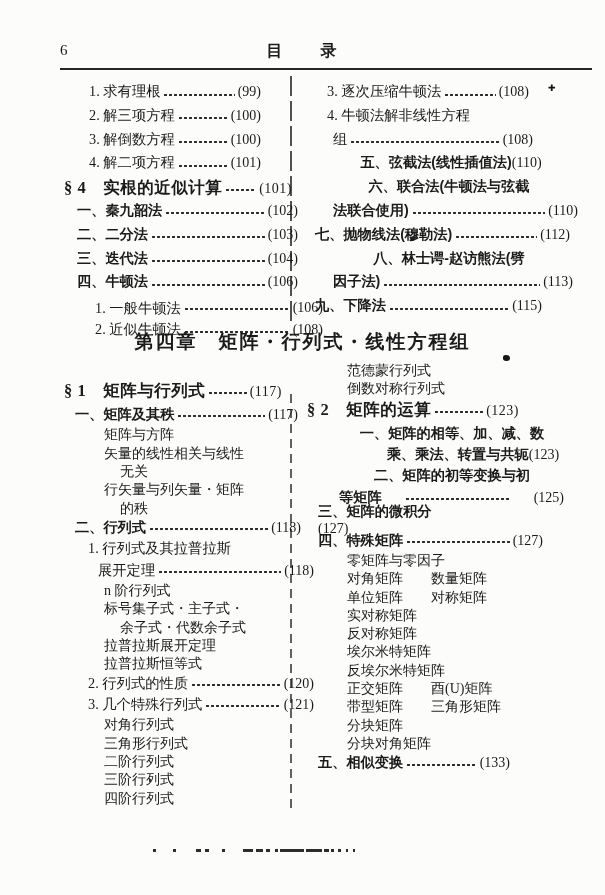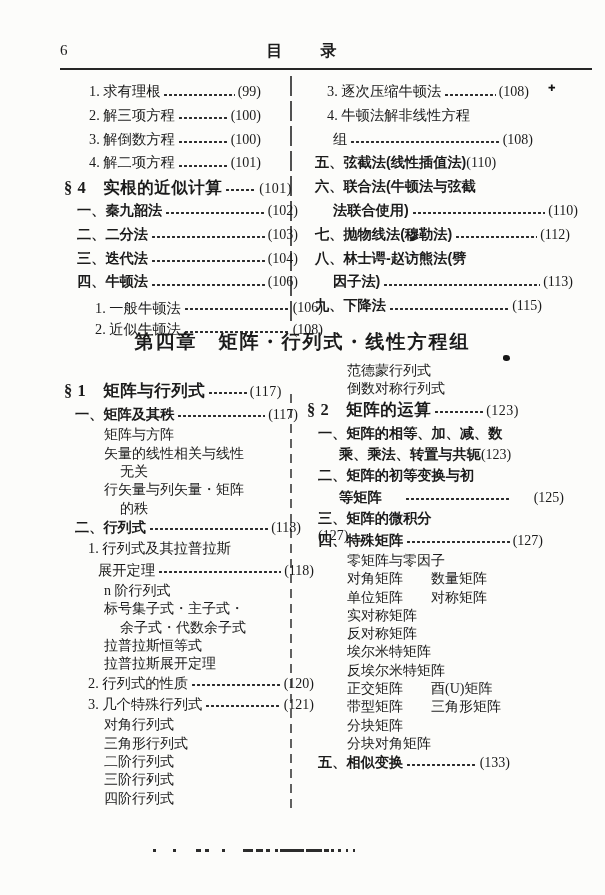--- a/index.html
+++ b/index.html
@@ -25,21 +25,21 @@
      background-image:radial-gradient(circle,#2a2a2a 1.1px,rgba(0,0,0,0) 1.5px);
      background-size:5px 8px;background-position:0 60%;background-repeat:repeat-x;}
   .pg{flex:0 0 auto;font-family:"Liberation Serif",serif;font-weight:400;font-size:14px;}
   
   .tl .row,.tr .row{height:23.8px;}
   .bl .row,.br .row{height:21.4px;}
   .bl .row.plain,.bl .row.plain2,.br .row.plain,.br .row.plain2{height:18.3px;font-size:14px;}
   .bl .row.sec,.br .row.sec{height:25px;}
   
   .sec{font-size:16.5px;font-weight:600;letter-spacing:.5px;padding-left:2px;}
-  .dun,.duncont{font-family:"Liberation Sans",sans-serif;font-weight:700;font-size:14.2px;}
+  .dun,.duncont{font-family:"Liberation Sans",sans-serif;font-weight:700;font-size:14.2px;justify-content:center;}
   .tl .dun,.tr .dun{padding-left:15px;}
   .tl .num,.tr .num{padding-left:27px;}
   .tl .numsub{padding-left:33px;}
   .tr .numcont,.tr .duncont{padding-left:33px;}
   .bl .dun,.br .dun{padding-left:13px;}
   .bl .num{padding-left:26px;}
   .bl .numcont{padding-left:36px;}
   .br .duncont{padding-left:34px;}
   .bl .plain,.br .plain{padding-left:42px;}
   .bl .plain2,.br .plain2{padding-left:58px;}
@@ -212,24 +212,24 @@
       <div class="row plain">
         <span class="t">n 阶行列式</span>
       </div>
       <div class="row plain">
         <span class="t">标号集子式・主子式・</span>
       </div>
       <div class="row plain2">
         <span class="t">余子式・代数余子式</span>
       </div>
       <div class="row plain">
+        <span class="t">拉普拉斯展开定理</span>
+      </div>
+      <div class="row plain">
         <span class="t">拉普拉斯恒等式</span>
-      </div>
-      <div class="row plain">
-        <span class="t">拉普拉斯展开定理</span>
       </div>
       <div class="row num" style="width: 226px;">
         <span class="t">2. 行列式的性质</span>
         <span class="leader"></span>
         <span class="pg">(120)</span>
       </div>
       <div class="row num" style="width: 226px;">
         <span class="t">3. 几个特殊行列式</span>
         <span class="leader"></span>
         <span class="pg">(121)</span>

